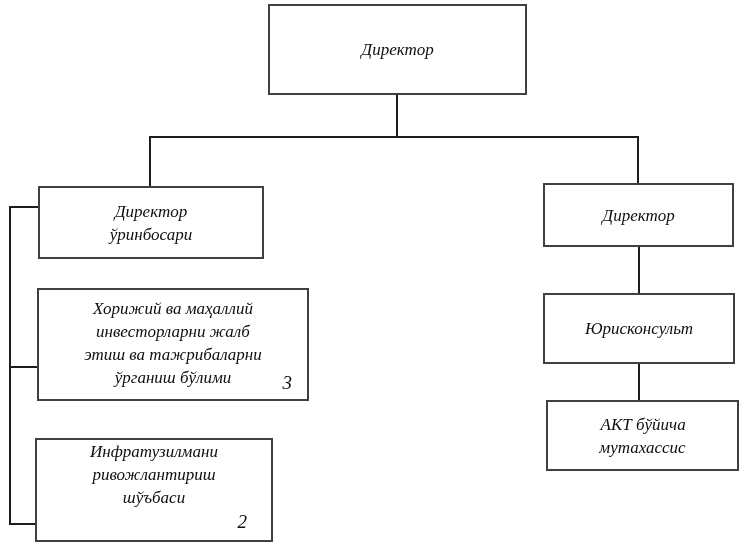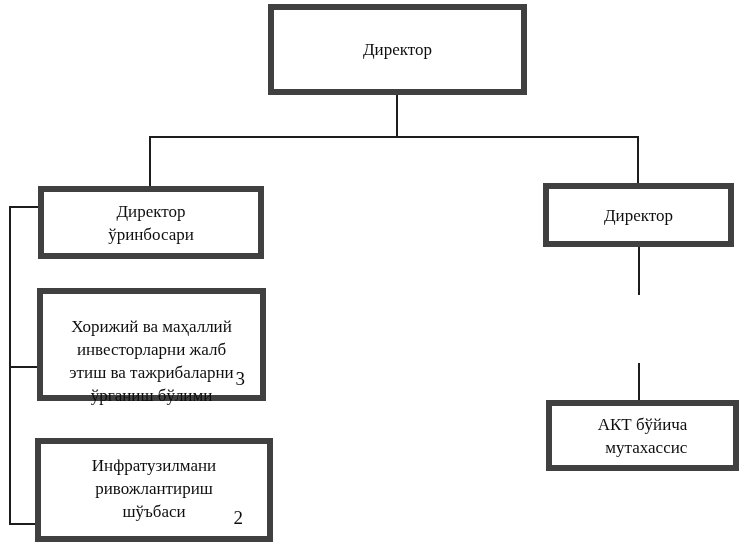--- a/index.html
+++ b/index.html
@@ -12,27 +12,28 @@
     width: 749px;
     height: 554px;
     background: #ffffff;
     font-family: "Liberation Serif", serif;
     color: #0e0e0e;
     overflow: hidden;
   }
   .node {
     position: absolute;
     box-sizing: border-box;
-    border: 6px solid #404040;
+    border: 2px solid #404040;
     background: #ffffff;
     display: flex;
     align-items: center;
     justify-content: center;
     text-align: center;
     font-size: 17px;
+    font-style: italic;
   }
   .node .label {
     white-space: pre-line;
     line-height: 23px;
     padding: 0 6px;
   }
   .node.top-align {
     align-items: flex-start;
   }
   .count {
@@ -41,22 +42,22 @@
     line-height: 19px;
   }
   .line {
     position: absolute;
     background: #1d1d1d;
   }
 
   
   #n-director   { left: 268px; top: 4px;   width: 259px; height: 91px; }
   #n-deputy     { left: 38px;  top: 186px; width: 226px; height: 73px; }
-  #n-invest     { left: 37px;  top: 288px; width: 229px; height: 113px; padding-top: 21px; }
-  #n-infra      { left: 35px;  top: 438px; width: 238px; height: 104px; padding-top: 10px; }
+  #n-invest     { left: 37px;  top: 288px; width: 272px; height: 113px; padding-top: 7px; }
+  #n-infra      { left: 35px;  top: 438px; width: 238px; height: 104px; }
   #n-account    { left: 543px; top: 183px; width: 191px; height: 64px; }
   #n-legal      { left: 543px; top: 293px; width: 192px; height: 71px; }
   #n-ict        { left: 546px; top: 400px; width: 193px; height: 71px; text-align: right; }
 
   #n-invest .count { right: 15px; bottom: 7px; }
   #n-infra  .count { right: 24px; bottom: 9px; }
 
   
   #l-director-v { left: 396px; top: 94px;  width: 2px;   height: 44px; }
   #l-span-h     { left: 149px; top: 136px; width: 490px; height: 2px; }
@@ -106,19 +107,22 @@
     <span class="label">Инфратузилмани
 ривожлантириш
 шўъбаси</span>
     <span class="count">2</span>
   </div>
 
   <div class="node" id="n-account">
     <span class="label">Директор</span>
   </div>
 
+  <div class="node" id="n-legal">
+    <span class="label">Юрисконсульт</span>
+  </div>
 
   <div class="node" id="n-ict">
     <span class="label">АКТ бўйича
 мутахассис</span>
   </div>
 
 </div>
 
 </body></html>

